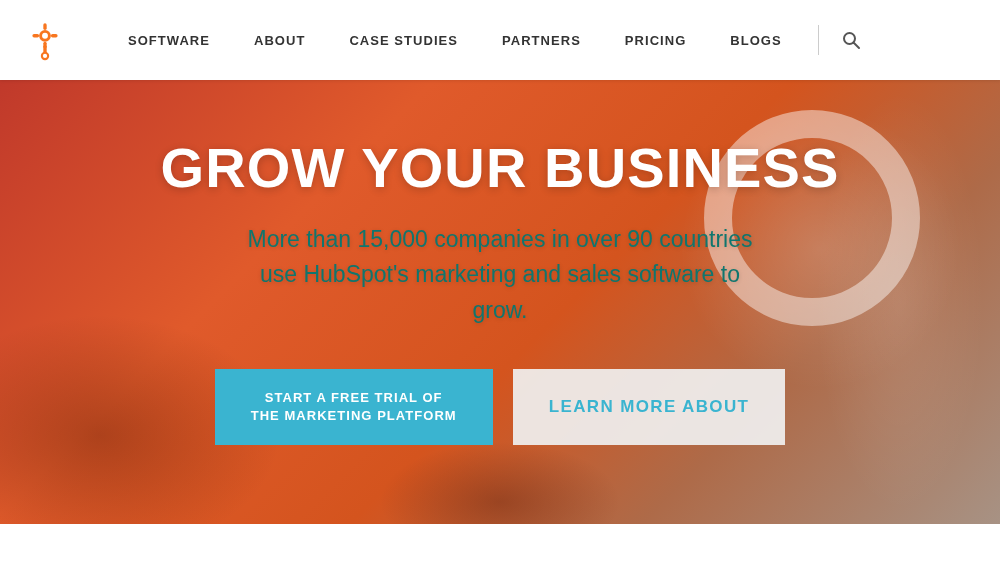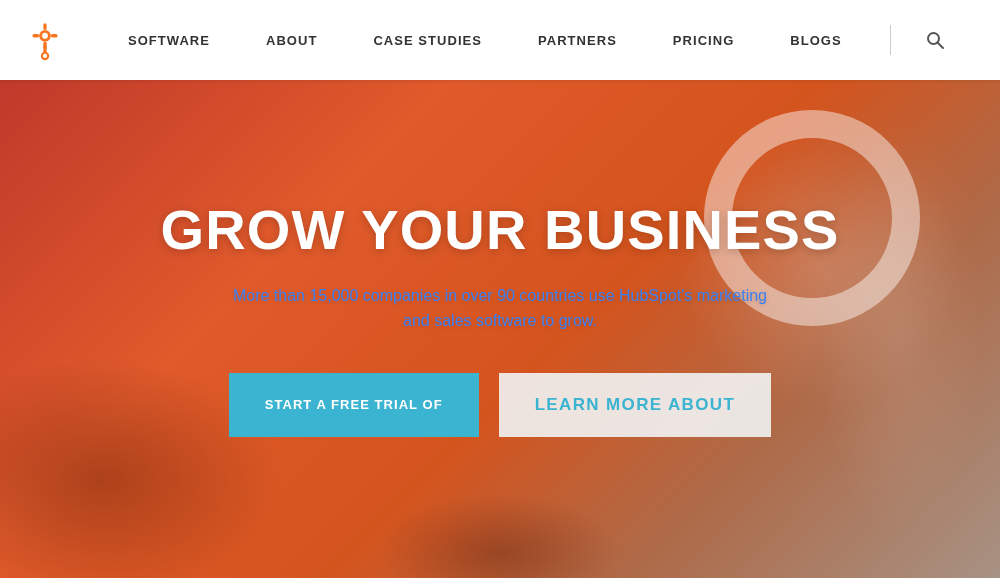--- a/index.html
+++ b/index.html
@@ -35,21 +35,21 @@
 
     .logo-icon {
       width: 42px;
       height: 42px;
     }
 
     nav {
       display: flex;
       align-items: center;
       flex: 1;
-      gap: 12px;
+      gap: 0;
     }
 
     .nav-item {
       font-size: 13px;
       font-weight: 700;
       letter-spacing: 0.08em;
       color: #333;
       padding: 0 22px;
       cursor: pointer;
       text-transform: uppercase;
@@ -67,21 +67,21 @@
       cursor: pointer;
       padding: 0 8px;
       display: flex;
       align-items: center;
     }
 
     
     .hero {
       position: relative;
       width: 1000px;
-      height: 498px;
+      height: 444px;
       overflow: hidden;
       display: flex;
       flex-direction: column;
       align-items: center;
       justify-content: center;
     }
 
     .hero-bg {
       position: absolute;
       inset: 0;
@@ -132,22 +132,22 @@
       font-size: 56px;
       font-weight: 900;
       color: #ffffff;
       letter-spacing: 0.02em;
       line-height: 1.05;
       text-shadow: 0 2px 8px rgba(0,0,0,0.2);
       margin-bottom: 24px;
     }
 
     .hero-subtitle {
-      font-size: 16px;
-      color: #3b82f6;
+      font-size: 23px;
+      color: #0f766e;
       line-height: 1.55;
       max-width: 540px;
       margin: 4px auto 40px;
       font-weight: 400;
       text-shadow: 0 1px 4px rgba(0,0,0,0.15);
     }
 
     .hero-buttons {
       display: flex;
       gap: 20px;
@@ -227,19 +227,20 @@
 <section class="hero">
   <div class="hero-bg"></div>
 
   <div class="hero-content">
     <h1 class="hero-title">GROW YOUR BUSINESS</h1>
     <p class="hero-subtitle">More than 15,000 companies in over 90 countries use HubSpot's marketing and sales software to grow.</p>
 
     <div class="hero-buttons">
       <button class="btn-marketing">
         <span>START A FREE TRIAL OF</span><br>
+        <span>THE MARKETING PLATFORM</span>
       </button>
       <button class="btn-sales">
         <span>LEARN MORE ABOUT</span><br>
       </button>
     </div>
   </div>
 </section>
 
 </body></html>

